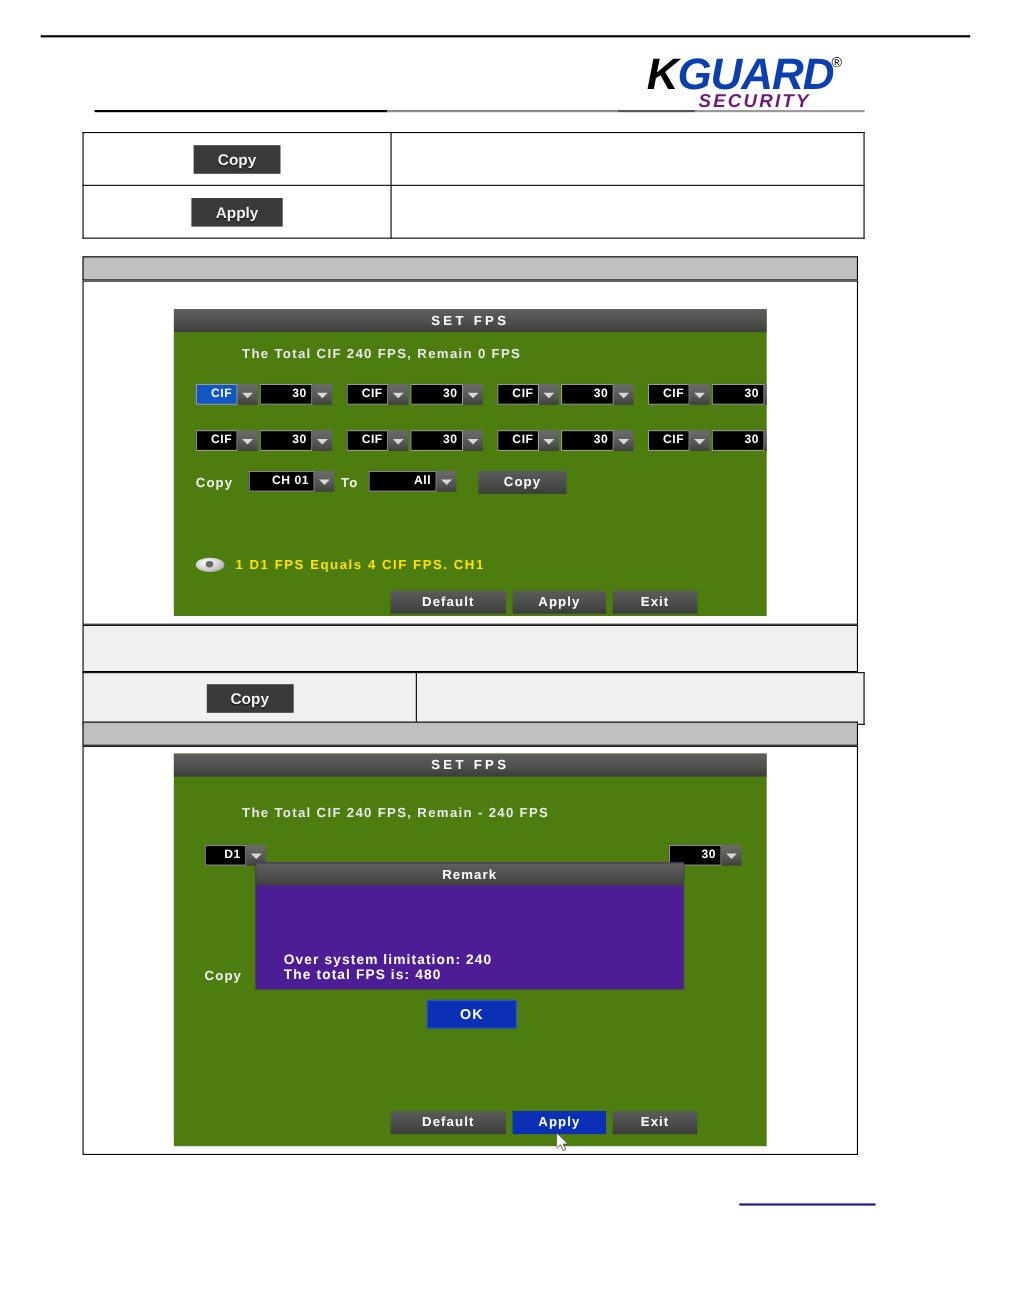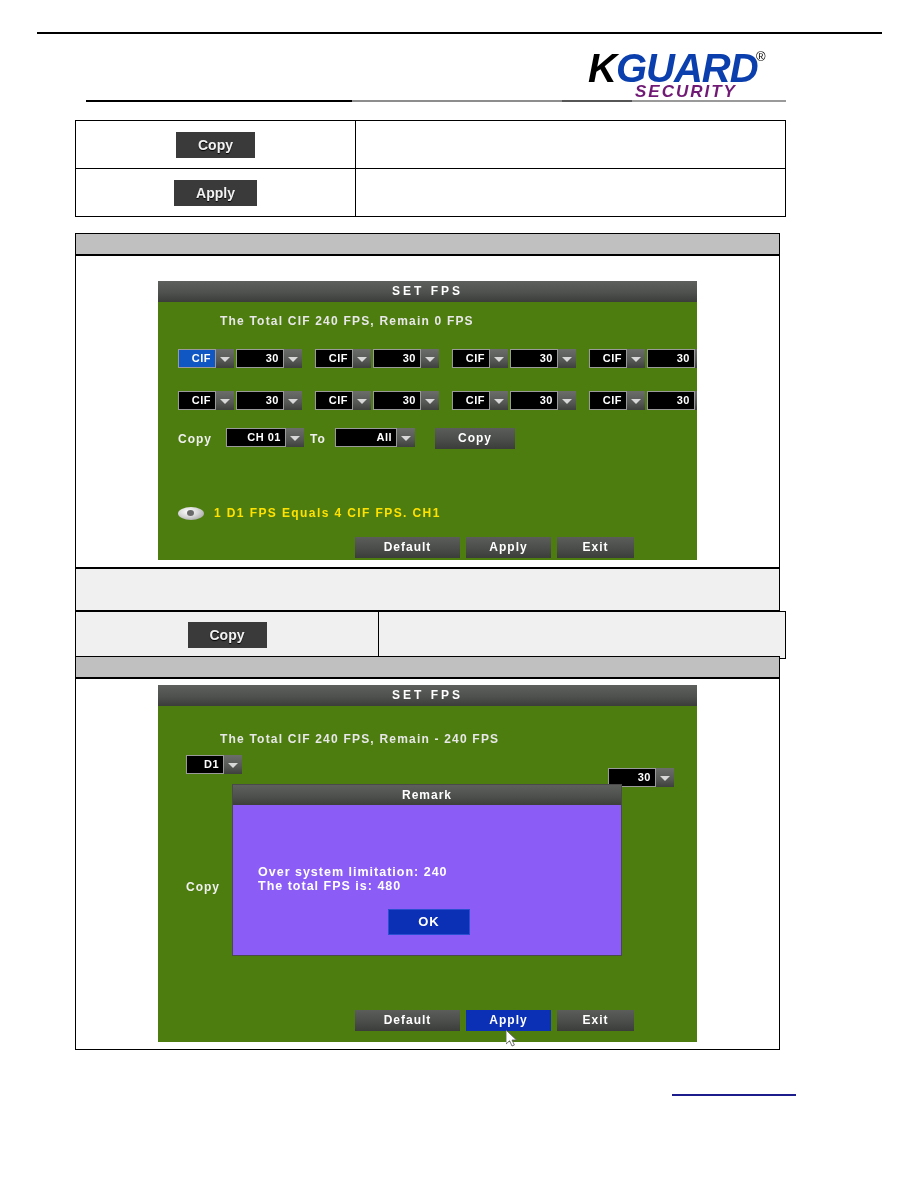--- a/index.html
+++ b/index.html
@@ -272,22 +272,22 @@
     white-space: nowrap;
     text-align: right;
   }
 
   
   .modal {
     position: absolute;
     left: 232px;
     top: 784px;
     width: 390px;
-    height: 172px;
-    background: #8b5cf6;
+    height: 116px;
+    background: #4c1d95;
     border: 1px solid #4a4a4a;
     box-sizing: border-box;
   }
   .modal-title {
     height: 20px;
     background: linear-gradient(to bottom, #5d605c 0%, #4c4f4b 60%, #3b3e3a 100%);
     color: #ffffff;
     font-size: 12px;
     font-weight: bold;
     letter-spacing: 1px;
@@ -494,21 +494,21 @@
   </table>
 
 <div class="band band2"></div>
 
 <div class="frame frame2"></div>
 
 <div class="dvr dvr2">
   <div class="dvr-title">SET  FPS</div>
   <div class="dvr-total">The  Total  CIF      240  FPS,   Remain    - 240   FPS</div>
 
-  <div class="combo w-cif" style="left:28px; top:70px;">
+  <div class="combo w-cif" style="left:28px; top:83px;">
     <span class="val">D1</span>
     <span class="arrow"></span>
   </div>
   <div class="combo w-fps" style="left:450px; top:83px;">
     <span class="val">30</span>
     <span class="arrow"></span>
   </div>
 
   <div class="copy-label" style="left:28px; top:195px;">Copy</div>
 

